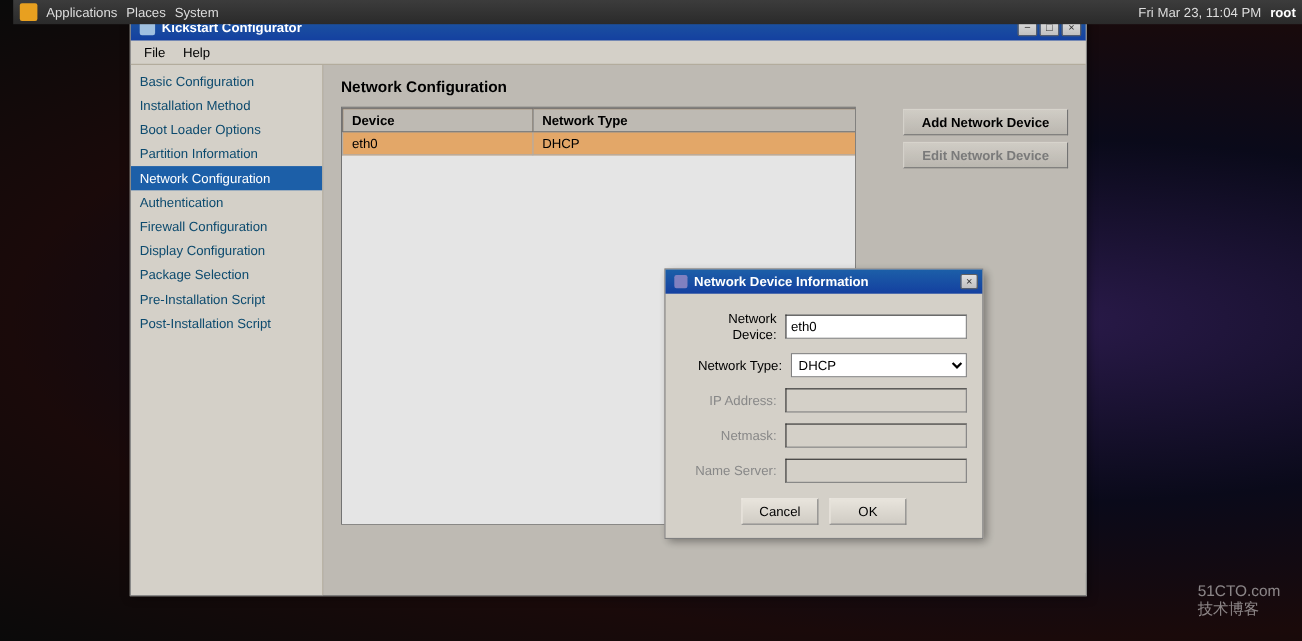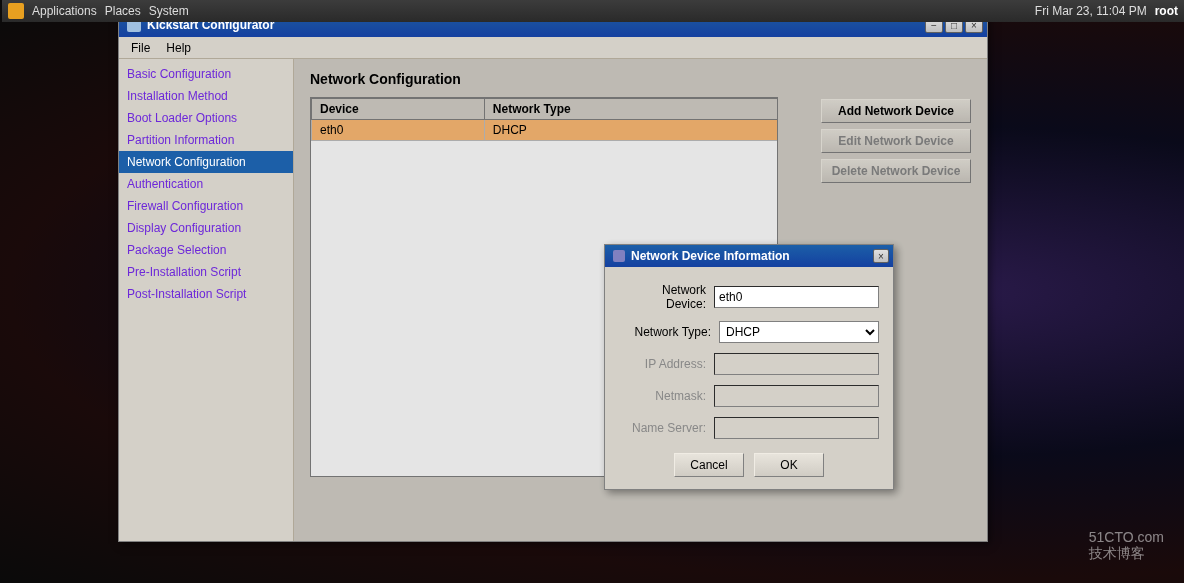--- a/index.html
+++ b/index.html
@@ -17,21 +17,21 @@
     .desktop {
       width: 100%;
       height: 100%;
       background: radial-gradient(ellipse at 80% 50%, #2a1a4a 0%, #0a0a1a 40%, #1a0a0a 70%, #0a0a0a 100%);
       position: relative;
     }
 
     
     .taskbar-top {
       position: absolute;
-      top: 0; left: 2px; right: 0;
+      top: 0; left: 12px; right: 0;
       height: 22px;
       background: linear-gradient(to bottom, #3c3c3c, #2a2a2a);
       display: flex;
       align-items: center;
       justify-content: space-between;
       padding: 0 6px;
       z-index: 100;
     }
     .taskbar-left {
       display: flex;
@@ -146,21 +146,21 @@
       background: #d4d0c8;
       border-right: 1px solid #b0a898;
       overflow-y: auto;
       flex-shrink: 0;
       padding-top: 4px;
     }
     .sidebar-item {
       padding: 4px 8px;
       font-size: 12px;
       cursor: pointer;
-      color: #6d28d9;
+      color: #0c4a6e;
       white-space: nowrap;
     }
     .sidebar-item.active {
       background: #1c5fa8;
       color: white;
     }
 
     
     .main-panel {
       flex: 1;
@@ -418,21 +418,20 @@
                 <td>eth0</td>
                 <td>DHCP</td>
               </tr>
             </tbody>
           </table>
         </div>
 
         <div class="buttons-panel">
           <button class="action-btn">Add Network Device</button>
           <button class="action-btn disabled">Edit Network Device</button>
-          <button class="action-btn disabled">Delete Network Device</button>
         </div>
 
         <div class="modal-backdrop"></div>
 
         <div class="modal">
           <div class="modal-title-bar">
             <div class="modal-title-left">
               <div class="modal-title-icon"></div>
               <span class="modal-title-text">Network Device Information</span>
             </div>

